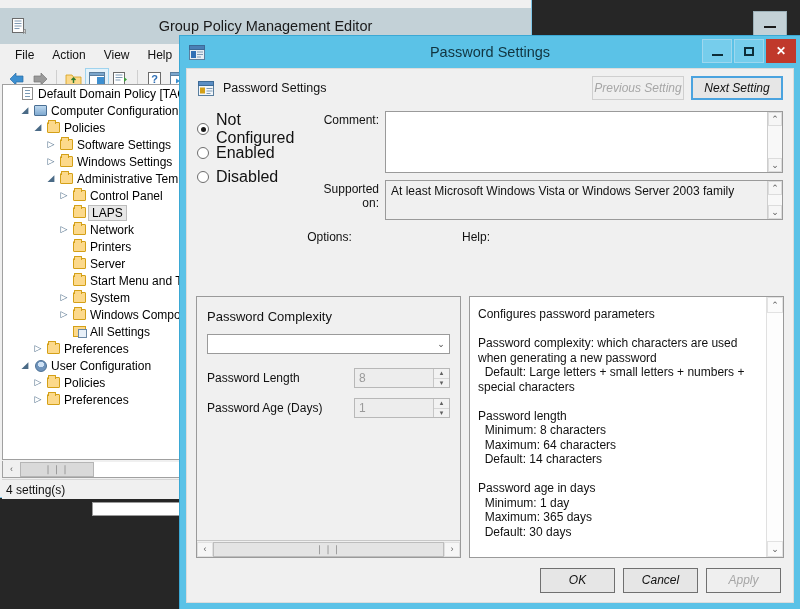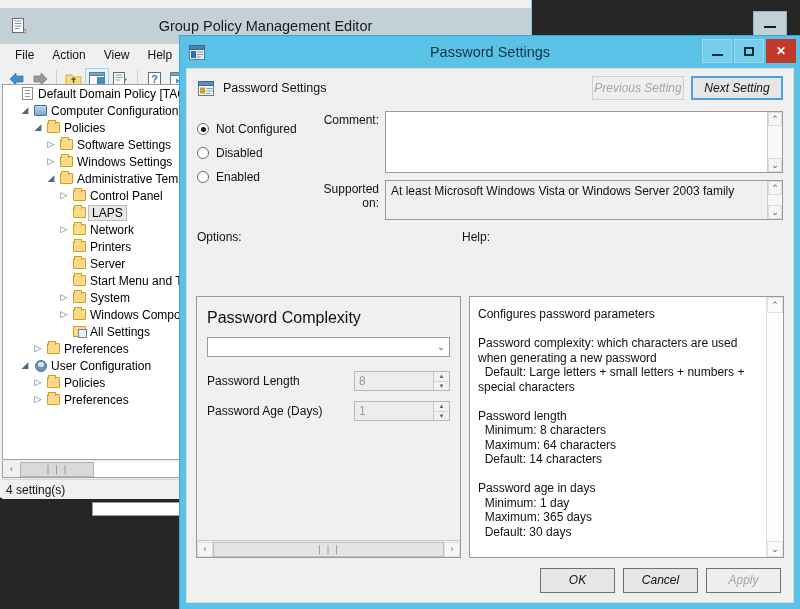--- a/index.html
+++ b/index.html
@@ -283,21 +283,21 @@
   .radio-row { display: flex; align-items: center; height: 24px; }
   .radio {
     width: 12px; height: 12px; border-radius: 50%;
     border: 1px solid #6d6d6d; background: #fff;
     position: relative; flex: 0 0 12px;
   }
   .radio.checked::after {
     content: ""; position: absolute; left: 2.5px; top: 2.5px;
     width: 5px; height: 5px; border-radius: 50%; background: #1a1a1a;
   }
-  .radio-row .rlabel { margin-left: 7px; font-size: 12px; color: #111; }
+  .radio-row .rlabel { margin-left: 7px; font-size: 16px; color: #111; }
 
   #fields-col { flex: 1; }
   .field-row { display: flex; }
   .field-label {
     width: 78px; text-align: right; padding-right: 6px;
     font-size: 12px; color: #111; padding-top: 2px;
   }
   .textbox {
     flex: 1;
     border: 1px solid #9a9a9a;
@@ -320,37 +320,37 @@
   #comment-box { height: 62px; }
   #supported-box { height: 40px; }
   .gap-row { height: 7px; }
 
   
   #panel-labels {
     display: flex;
     padding: 10px 10px 4px 10px;
     font-size: 12px; color: #111;
   }
-  #panel-labels .lbl-options { width: 265px; }
+  #panel-labels .lbl-options { width: 265px; text-align: center; }
 
   
   #panels {
     position: absolute;
     left: 9px; right: 9px; top: 227px; bottom: 44px;
     display: flex; gap: 8px;
   }
   #options-panel {
     width: 265px;
     background: #f0f0f0;
     border: 1px solid #9a9a9a;
     display: flex; flex-direction: column;
     position: relative;
   }
   #options-inner { flex: 1; padding: 12px 10px 0 10px; overflow: hidden; }
-  .opt-title { font-size: 16px; color: #111; margin-bottom: 10px; }
+  .opt-title { font-size: 13px; color: #111; margin-bottom: 10px; }
   .combobox {
     height: 20px; background: #fff;
     border: 1px solid #9a9a9a;
     display: flex; align-items: center;
     font-size: 12px; color: #111;
     padding-left: 4px;
     margin-bottom: 14px;
   }
   .combobox .cb-value { flex: 1; }
   .combobox .cb-arrow { width: 16px; text-align: center; color: #4a4a4a; font-size: 9px; }
@@ -696,25 +696,25 @@
 
     <div id="dlg-upper">
 
       <div id="state-col">
         <div class="radio-row">
           <span class="radio checked"></span>
           <span class="rlabel">Not Configured</span>
         </div>
         <div class="radio-row">
           <span class="radio"></span>
-          <span class="rlabel">Disabled</span>
+          <span class="rlabel">Enabled</span>
         </div>
         <div class="radio-row">
           <span class="radio"></span>
-          <span class="rlabel">Enabled</span>
+          <span class="rlabel">Disabled</span>
         </div>
       </div>
 
       <div id="fields-col">
         <div class="field-row">
           <div class="field-label">Comment:</div>
           <div class="textbox" id="comment-box">
             <div class="tb-text"></div>
             <div class="vscroll">
               <div class="sb-arrow">⌃</div>

